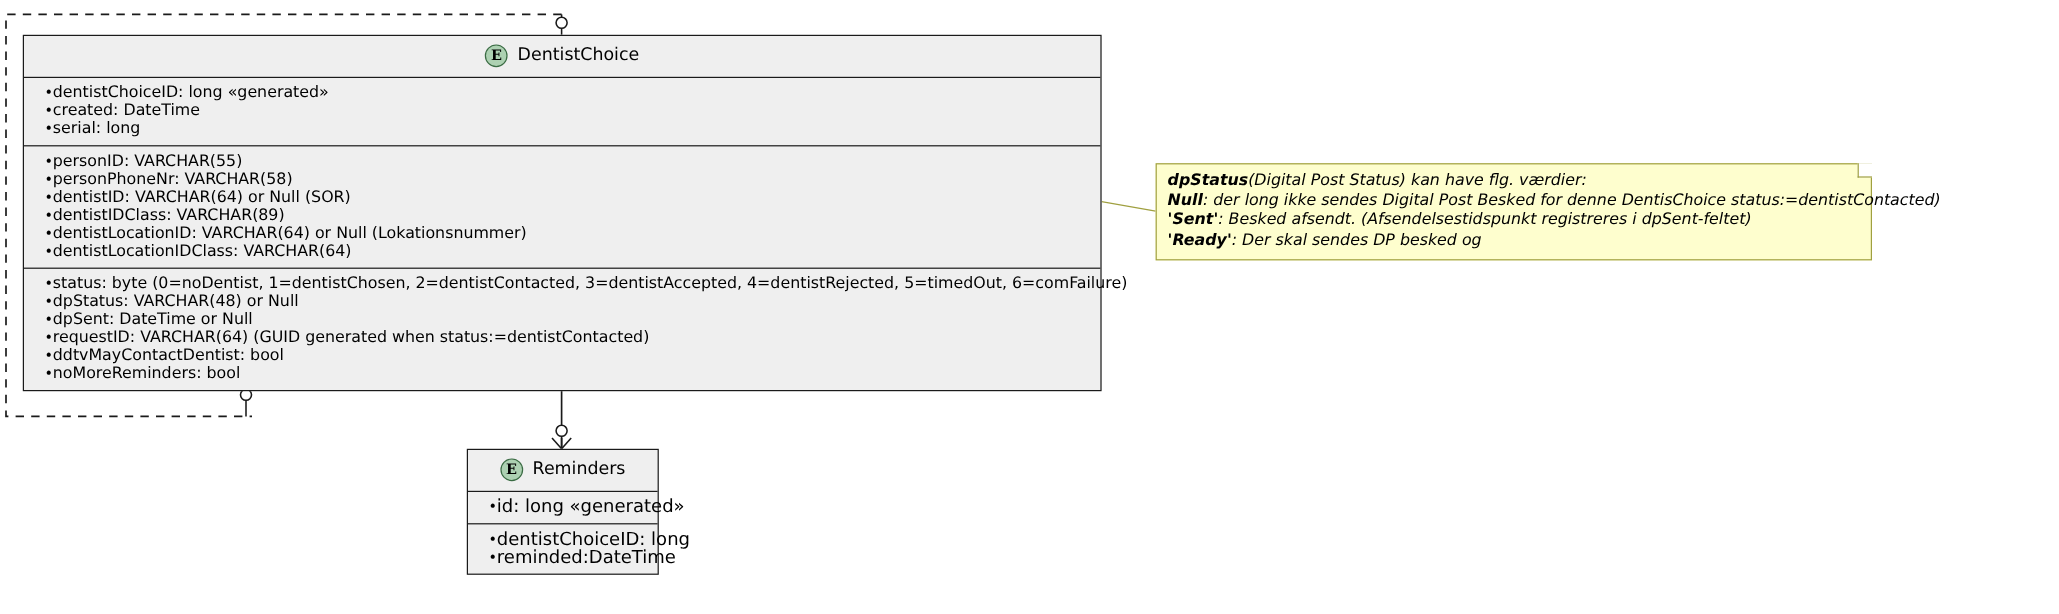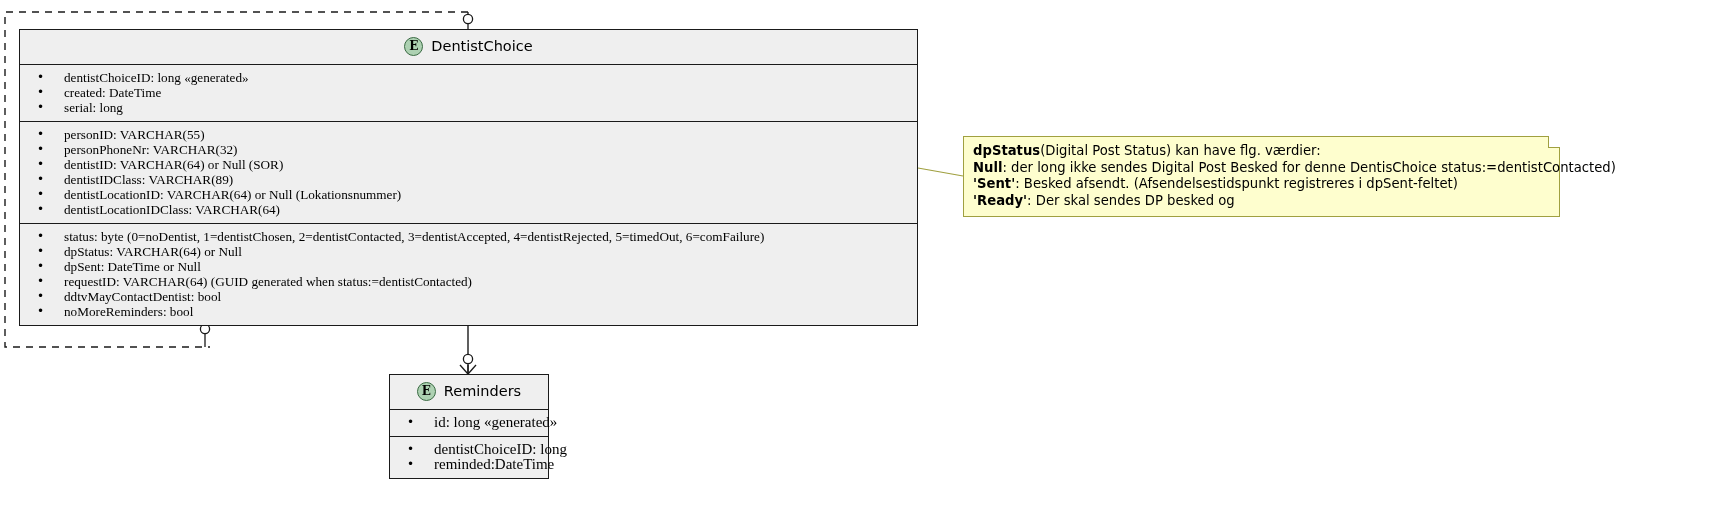--- a/index.html
+++ b/index.html
@@ -67,21 +67,21 @@
     white-space: nowrap;
     position: relative;
   }
   .attr::before {
     content: "\2022";
     position: absolute;
     left: 17px;
     font-size: 12px;
     line-height: 15px;
   }
-  .attr span.txt { margin-left: 30px; display: inline-block; font-family: Liberation Serif, serif; }
+  .attr span.txt { margin-left: 10px; display: inline-block; }
 
   
   #dentist-choice {
     left: 19px;
     top: 29px;
     width: 899px;
   }
   
   #reminders {
     left: 389px;
@@ -93,20 +93,21 @@
   
   .note {
     position: absolute;
     left: 963px;
     top: 136px;
     width: 597px;
     background: #FEFECE;
     border: 1px solid #A0A040;
     box-sizing: border-box;
     padding: 6px 9px 7px 9px;
+    font-style: italic;
   }
   .note::after {
     
     content: "";
     position: absolute;
     right: -1px;
     top: -1px;
     width: 11px;
     height: 11px;
     background: #ffffff;
@@ -193,21 +194,21 @@
         <span class="txt">serial: long</span>
       </div>
     </div>
     <div class="sep"></div>
 
     <div class="attr-block">
       <div class="attr">
         <span class="txt">personID: VARCHAR(55)</span>
       </div>
       <div class="attr">
-        <span class="txt">personPhoneNr: VARCHAR(32)</span>
+        <span class="txt">personPhoneNr: VARCHAR(58)</span>
       </div>
       <div class="attr">
         <span class="txt">dentistID: VARCHAR(64) or Null (SOR)</span>
       </div>
       <div class="attr">
         <span class="txt">dentistIDClass: VARCHAR(89)</span>
       </div>
       <div class="attr">
         <span class="txt">dentistLocationID: VARCHAR(64) or Null (Lokationsnummer)</span>
       </div>
@@ -215,21 +216,21 @@
         <span class="txt">dentistLocationIDClass: VARCHAR(64)</span>
       </div>
     </div>
     <div class="sep"></div>
 
     <div class="attr-block">
       <div class="attr">
         <span class="txt">status: byte (0=noDentist, 1=dentistChosen, 2=dentistContacted, 3=dentistAccepted, 4=dentistRejected, 5=timedOut, 6=comFailure)</span>
       </div>
       <div class="attr">
-        <span class="txt">dpStatus: VARCHAR(64) or Null</span>
+        <span class="txt">dpStatus: VARCHAR(48) or Null</span>
       </div>
       <div class="attr">
         <span class="txt">dpSent: DateTime or Null</span>
       </div>
       <div class="attr">
         <span class="txt">requestID: VARCHAR(64) (GUID generated when status:=dentistContacted)</span>
       </div>
       <div class="attr">
         <span class="txt">ddtvMayContactDentist: bool</span>
       </div>

